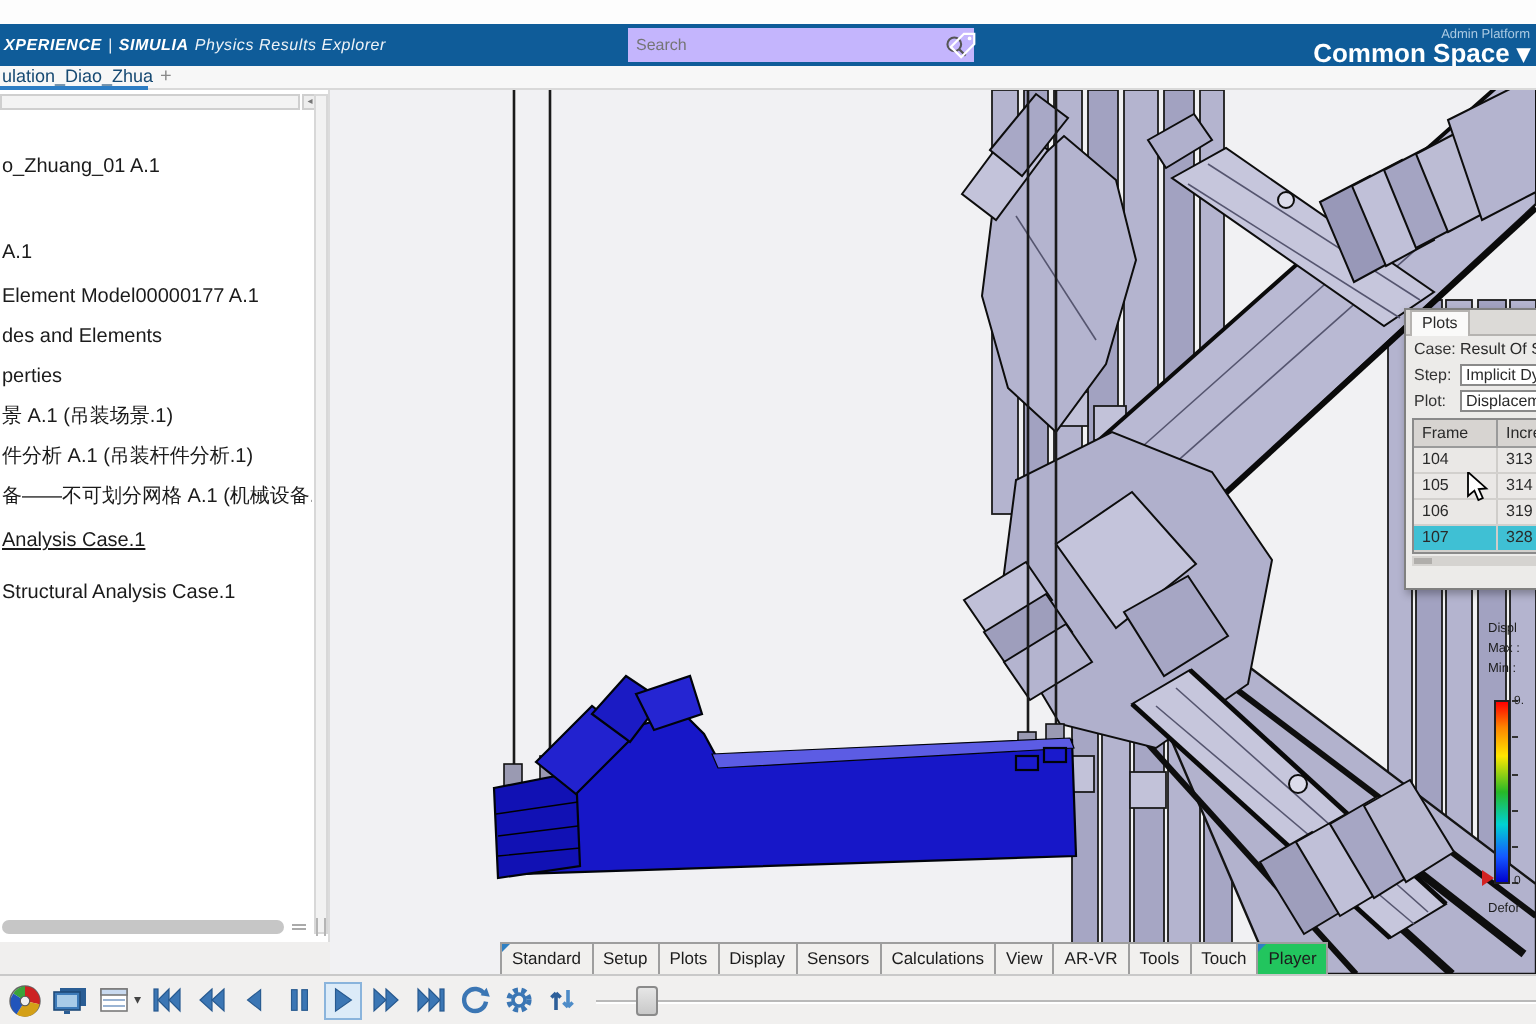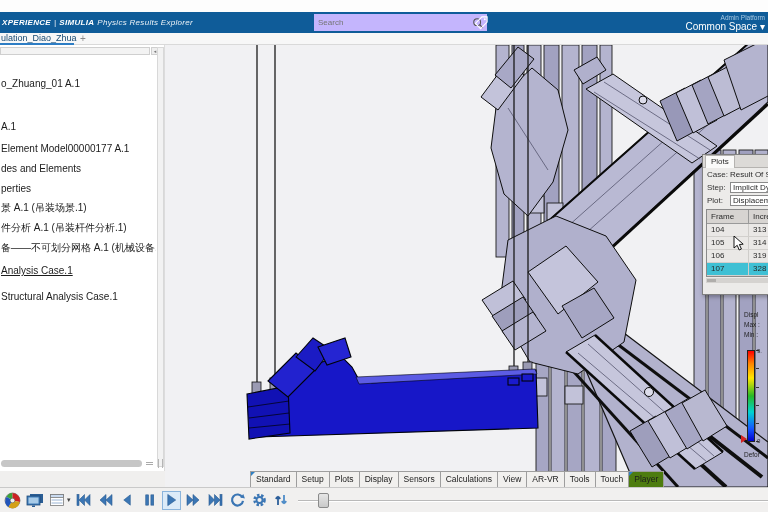--- a/index.html
+++ b/index.html
@@ -15,21 +15,21 @@
   .brand .sep { margin:0 3px; opacity:.9; }
   .brand .b2 { font-weight:bold; }
   .brand .b3 { font-weight:normal; opacity:.92; margin-left:3px; }
   .searchbox { position:absolute; left:295px; top:2px; width:173px; height:17px; background:#c4b5fd;
                display:flex; align-items:center;margin-left:19px; }
   .searchbox input { border:none; outline:none; flex:1; font-size:8px; padding:0 4px;
                      font-family:"Liberation Sans",sans-serif; color:#333; background:transparent; }
   .tagicon { position:absolute; left:474px; top:3px; }
   .space-block { position:absolute; right:3px; top:1px; text-align:right; line-height:9px; }
   .space-block .plat { font-size:6.5px; color:#a9c9e2; }
-  .space-block .space { font-size:10px; font-weight:normal; color:#fff; }
+  .space-block .space { font-size:13px; font-weight:bold; color:#fff; }
 
   .doc-tabs { position:absolute; left:0; top:33px; width:768px; height:12px; background:#f7f7f7;
               border-bottom:1px solid #d9d9d9; }
   .doc-tab  { position:absolute; left:0; top:0; height:12px; font-size:9px; color:#174a73;
               padding-left:1px; line-height:11px; }
   .doc-tab-underline { position:absolute; left:0; top:10px; width:74px; height:2.5px; background:#2d7dc4; }
   .newtab { position:absolute; left:80px; top:0; font-size:10px; color:#8a8a8a; line-height:11px; }
 
   
   .tree-panel { position:absolute; left:0; top:45px; width:165px; height:426px; background:#fff;
@@ -89,21 +89,21 @@
   .cmin-marker { position:absolute; left:-1px; top:127px; width:0; height:0;
                  border-top:4px solid transparent; border-bottom:4px solid transparent;
                  border-left:6px solid #d42222; }
 
   
   .btabs { position:absolute; left:251px; top:471px; height:28px; display:flex; z-index:6; }
   .btab { position:relative; margin-left:-1px; border:1px solid #9e9e9e; background:#f1f0ee;
           padding:2px 5px; font-size:8.5px; line-height:10px; color:#1c1c1c; white-space:nowrap; }
   .btab.pinned::after { content:''; position:absolute; left:0; top:0;
           border-left:4px solid #2f80c3; border-bottom:4px solid transparent; }
-  .btab.active { background:#4d7c0f; }
+  .btab.active { background:#22c55e; }
 
   
   .toolbar { position:absolute; left:0; top:487px; width:768px; height:25px; background:#f1f0ef;
              border-top:1px solid #c9c9c9; display:flex; align-items:center; gap:3px;
              padding-left:3px; z-index:7; }
   .tbtn { width:19px; height:19px; display:flex; align-items:center; justify-content:center;
           flex:0 0 auto; }
   .tbtn.active { background:#dcebf8; border:1px solid #8ab4dc; }
   .tcaret { font-size:7px; color:#444; margin-left:-2px; flex:0 0 auto; }
   .slider-zone { position:relative; flex:1; height:19px; margin-left:4px; }

